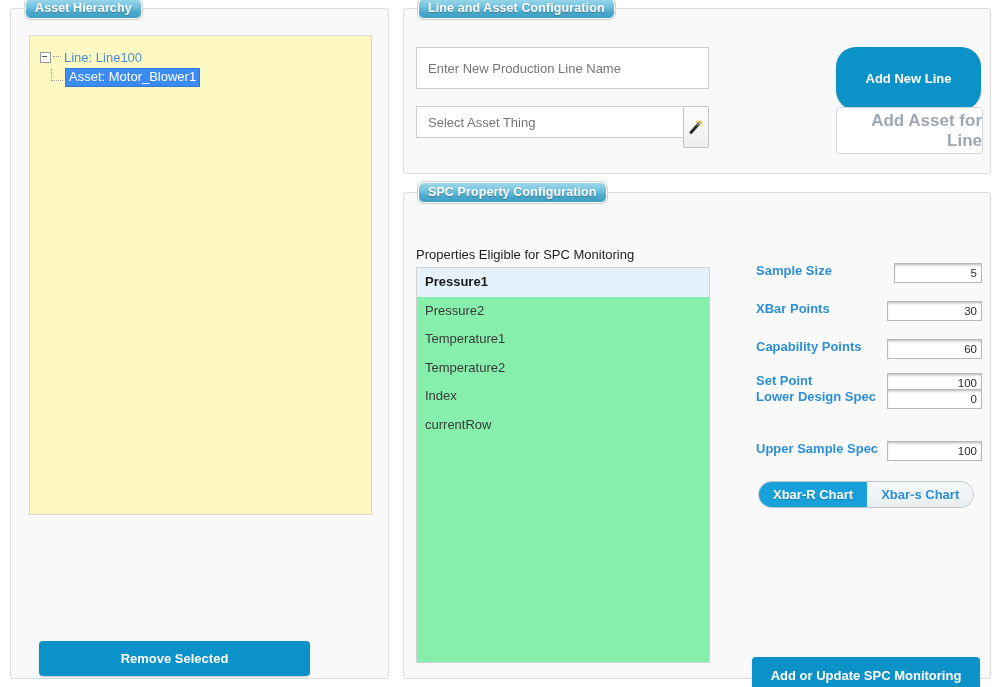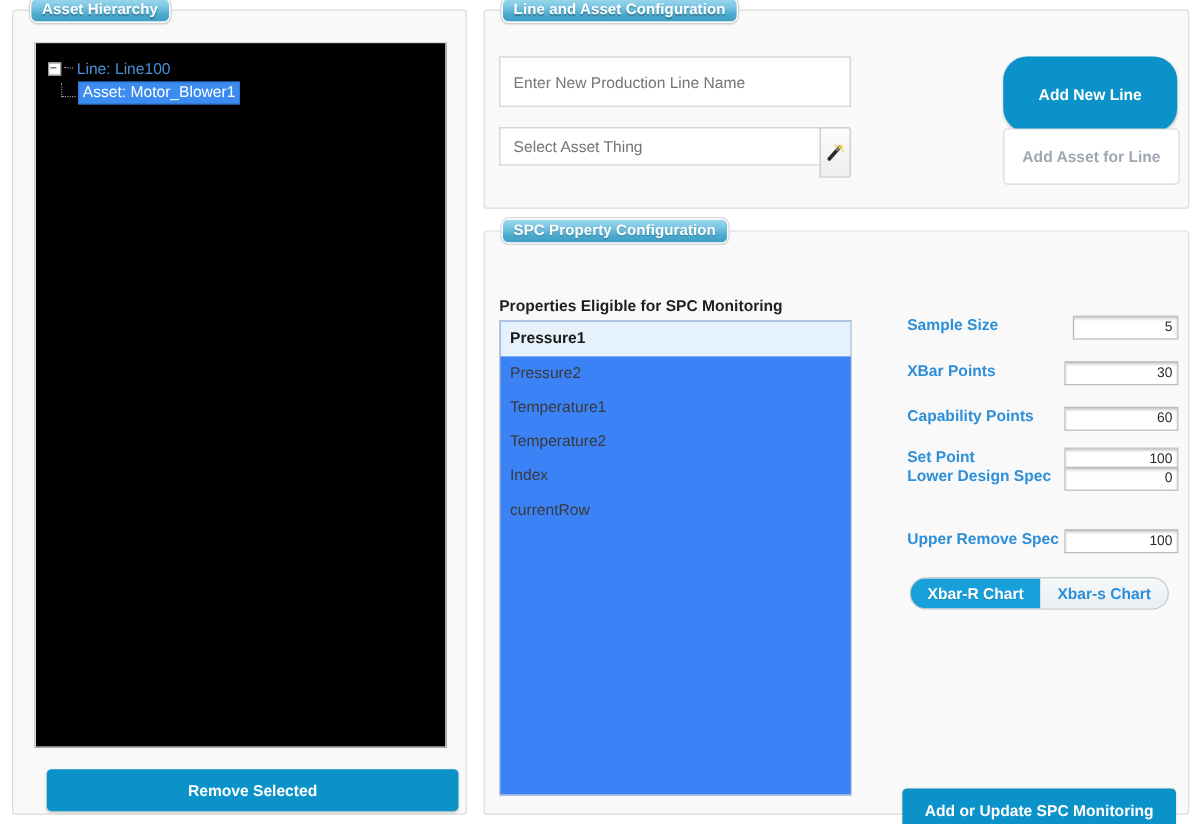--- a/index.html
+++ b/index.html
@@ -48,22 +48,22 @@
     left: 10px;
     top: 8px;
     width: 379px;
     height: 671px;
   }
   #tree-box {
     position: absolute;
     left: 18px;
     top: 26px;
     width: 343px;
-    height: 588px;
-    background: #000000;
+    height: 480px;
+    background: #fef9c3;
     border: 1px solid #d8d8d8;
     box-sizing: border-box;
     overflow: hidden;
   }
   .tree-root {
     padding: 11px 0 0 10px;
   }
   .tree-row {
     display: flex;
     align-items: center;
@@ -136,29 +136,29 @@
     text-align: center;
     cursor: pointer;
     box-shadow: 0 1px 2px rgba(0,0,0,0.18);
   }
   .btn-disabled {
     background: #ffffff;
     color: #9fa7b3;
     border: 1px solid #d5d8dc;
     border-radius: 4px;
     font-family: "Liberation Sans", sans-serif;
-    font-size: 13px;
-    font-weight: bold;
-    text-align: left;
+    font-size: 17px;
+    font-weight: bold;
+    text-align: right;
   }
   #btn-remove-selected {
     position: absolute;
     left: 28px;
     top: 632px;
-    width: 343px;
+    width: 271px;
     height: 35px;
   }
 
   
   #panel-lineasset {
     left: 403px;
     top: 8px;
     width: 588px;
     height: 166px;
   }
@@ -222,30 +222,30 @@
     left: 403px;
     top: 192px;
     width: 588px;
     height: 487px;
   }
   #props-caption {
     position: absolute;
     left: 12px;
     top: 54px;
     font-size: 13px;
-    font-weight: bold;
+    font-weight: normal;
     color: #1f1f1f;
   }
   #props-list {
     position: absolute;
     left: 12px;
     top: 74px;
     width: 294px;
     height: 396px;
-    background: #3b82f6;
+    background: #86efac;
     border: 1px solid #d3d3d3;
     box-sizing: border-box;
     overflow: hidden;
   }
   .prop-item {
     height: 28.5px;
     line-height: 28.5px;
     padding-left: 8px;
     font-size: 13px;
     color: #3a3a3a;
@@ -416,21 +416,21 @@
         </div>
         <div class="field-row" style="top: 180px;">
           <span class="field-label">Set Point</span>
           <input type="text" class="num-input wide" value="100" style="">
         </div>
         <div class="field-row" style="top: 196px;">
           <span class="field-label">Lower Design Spec</span>
           <input type="text" class="num-input wide" value="0" style="">
         </div>
         <div class="field-row" style="top: 248px;">
-          <span class="field-label">Upper Remove Spec</span>
+          <span class="field-label">Upper Sample Spec</span>
           <input type="text" class="num-input wide" value="100" style="">
         </div>
       </div>
 
     <div id="chart-toggle">
         <div class="seg active">
           <span>Xbar-R Chart</span>
         </div>
         <div class="seg inactive">
           <span>Xbar-s Chart</span>

